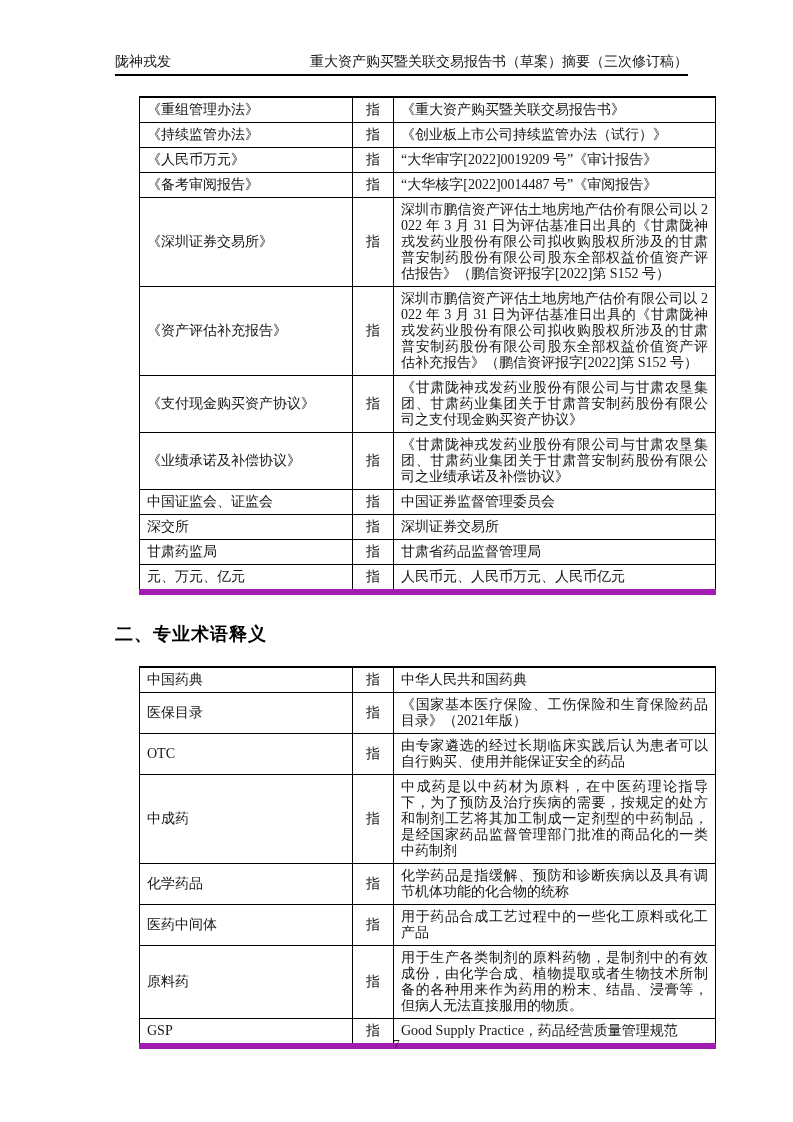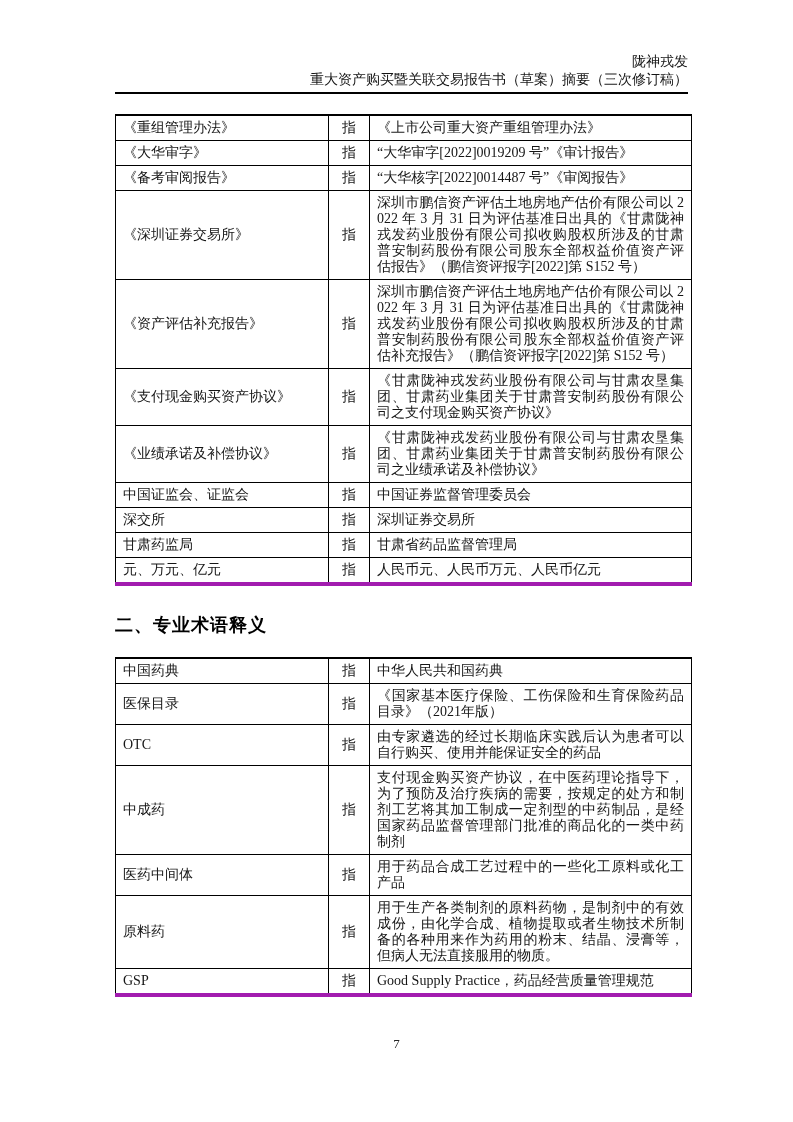--- a/index.html
+++ b/index.html
@@ -6,27 +6,28 @@
   body{
     width:793px;height:1122px;background:#ffffff;
     font-family:"Liberation Serif","DejaVu Serif",serif;
     color:#151515;position:relative;overflow:hidden;
   }
   .content{position:absolute;left:115px;top:0;width:573px;}
   .doc-header{
     display:flex;justify-content:space-between;align-items:flex-end;
     padding-top:53px;padding-bottom:3px;
     border-bottom:2px solid #000;
-    font-size:14px;line-height:18px;flex-direction:column;
+    font-size:14px;line-height:18px;
   }
   .doc-header .right{text-align:center;}
   table.def-table{
     width:100%;border-collapse:collapse;table-layout:fixed;
-    border-top:2px solid #000;border-bottom:4px solid #a21caf;
+    border-top:2px solid #000;border-bottom:6px solid #a21caf;
     margin-top:20px;
+    margin-left:24px;
   }
   table.def-table td{
     border:1px solid #000;
     font-size:14px;line-height:16px;
     padding:4px 7px;
     vertical-align:middle;
     word-break:break-all;
   }
   td.c-term{width:198px;text-align:left;}
   td.c-rel{width:26px;text-align:center;}
@@ -49,24 +50,29 @@
   <div class="doc-header">
     <span class="left">陇神戎发</span>
     <span class="right">重大资产购买暨关联交易报告书（草案）摘要（三次修订稿）</span>
   </div>
 
   <table class="def-table">
     <tbody>
       <tr>
         <td class="c-term">《重组管理办法》</td>
         <td class="c-rel">指</td>
-        <td class="c-def">《上市公司重大资产重组管理办法》</td>
+        <td class="c-def">《重大资产购买暨关联交易报告书》</td>
       </tr>
       <tr>
-        <td class="c-term">《大华审字》</td>
+        <td class="c-term">《持续监管办法》</td>
+        <td class="c-rel">指</td>
+        <td class="c-def">《创业板上市公司持续监管办法（试行）》</td>
+      </tr>
+      <tr>
+        <td class="c-term">《人民币万元》</td>
         <td class="c-rel">指</td>
         <td class="c-def">“大华审字[2022]0019209 号”《审计报告》</td>
       </tr>
       <tr>
         <td class="c-term">《备考审阅报告》</td>
         <td class="c-rel">指</td>
         <td class="c-def">“大华核字[2022]0014487 号”《审阅报告》</td>
       </tr>
       <tr>
         <td class="c-term">《深圳证券交易所》</td>
@@ -126,21 +132,26 @@
         <td class="c-def">《国家基本医疗保险、工伤保险和生育保险药品目录》（2021年版）</td>
       </tr>
       <tr>
         <td class="c-term">OTC</td>
         <td class="c-rel">指</td>
         <td class="c-def">由专家遴选的经过长期临床实践后认为患者可以自行购买、使用并能保证安全的药品</td>
       </tr>
       <tr>
         <td class="c-term">中成药</td>
         <td class="c-rel">指</td>
-        <td class="c-def">支付现金购买资产协议，在中医药理论指导下，为了预防及治疗疾病的需要，按规定的处方和制剂工艺将其加工制成一定剂型的中药制品，是经国家药品监督管理部门批准的商品化的一类中药制剂</td>
+        <td class="c-def">中成药是以中药材为原料，在中医药理论指导下，为了预防及治疗疾病的需要，按规定的处方和制剂工艺将其加工制成一定剂型的中药制品，是经国家药品监督管理部门批准的商品化的一类中药制剂</td>
+      </tr>
+      <tr>
+        <td class="c-term">化学药品</td>
+        <td class="c-rel">指</td>
+        <td class="c-def">化学药品是指缓解、预防和诊断疾病以及具有调节机体功能的化合物的统称</td>
       </tr>
       <tr>
         <td class="c-term">医药中间体</td>
         <td class="c-rel">指</td>
         <td class="c-def">用于药品合成工艺过程中的一些化工原料或化工产品</td>
       </tr>
       <tr>
         <td class="c-term">原料药</td>
         <td class="c-rel">指</td>
         <td class="c-def">用于生产各类制剂的原料药物，是制剂中的有效成份，由化学合成、植物提取或者生物技术所制备的各种用来作为药用的粉末、结晶、浸膏等，但病人无法直接服用的物质。</td>

